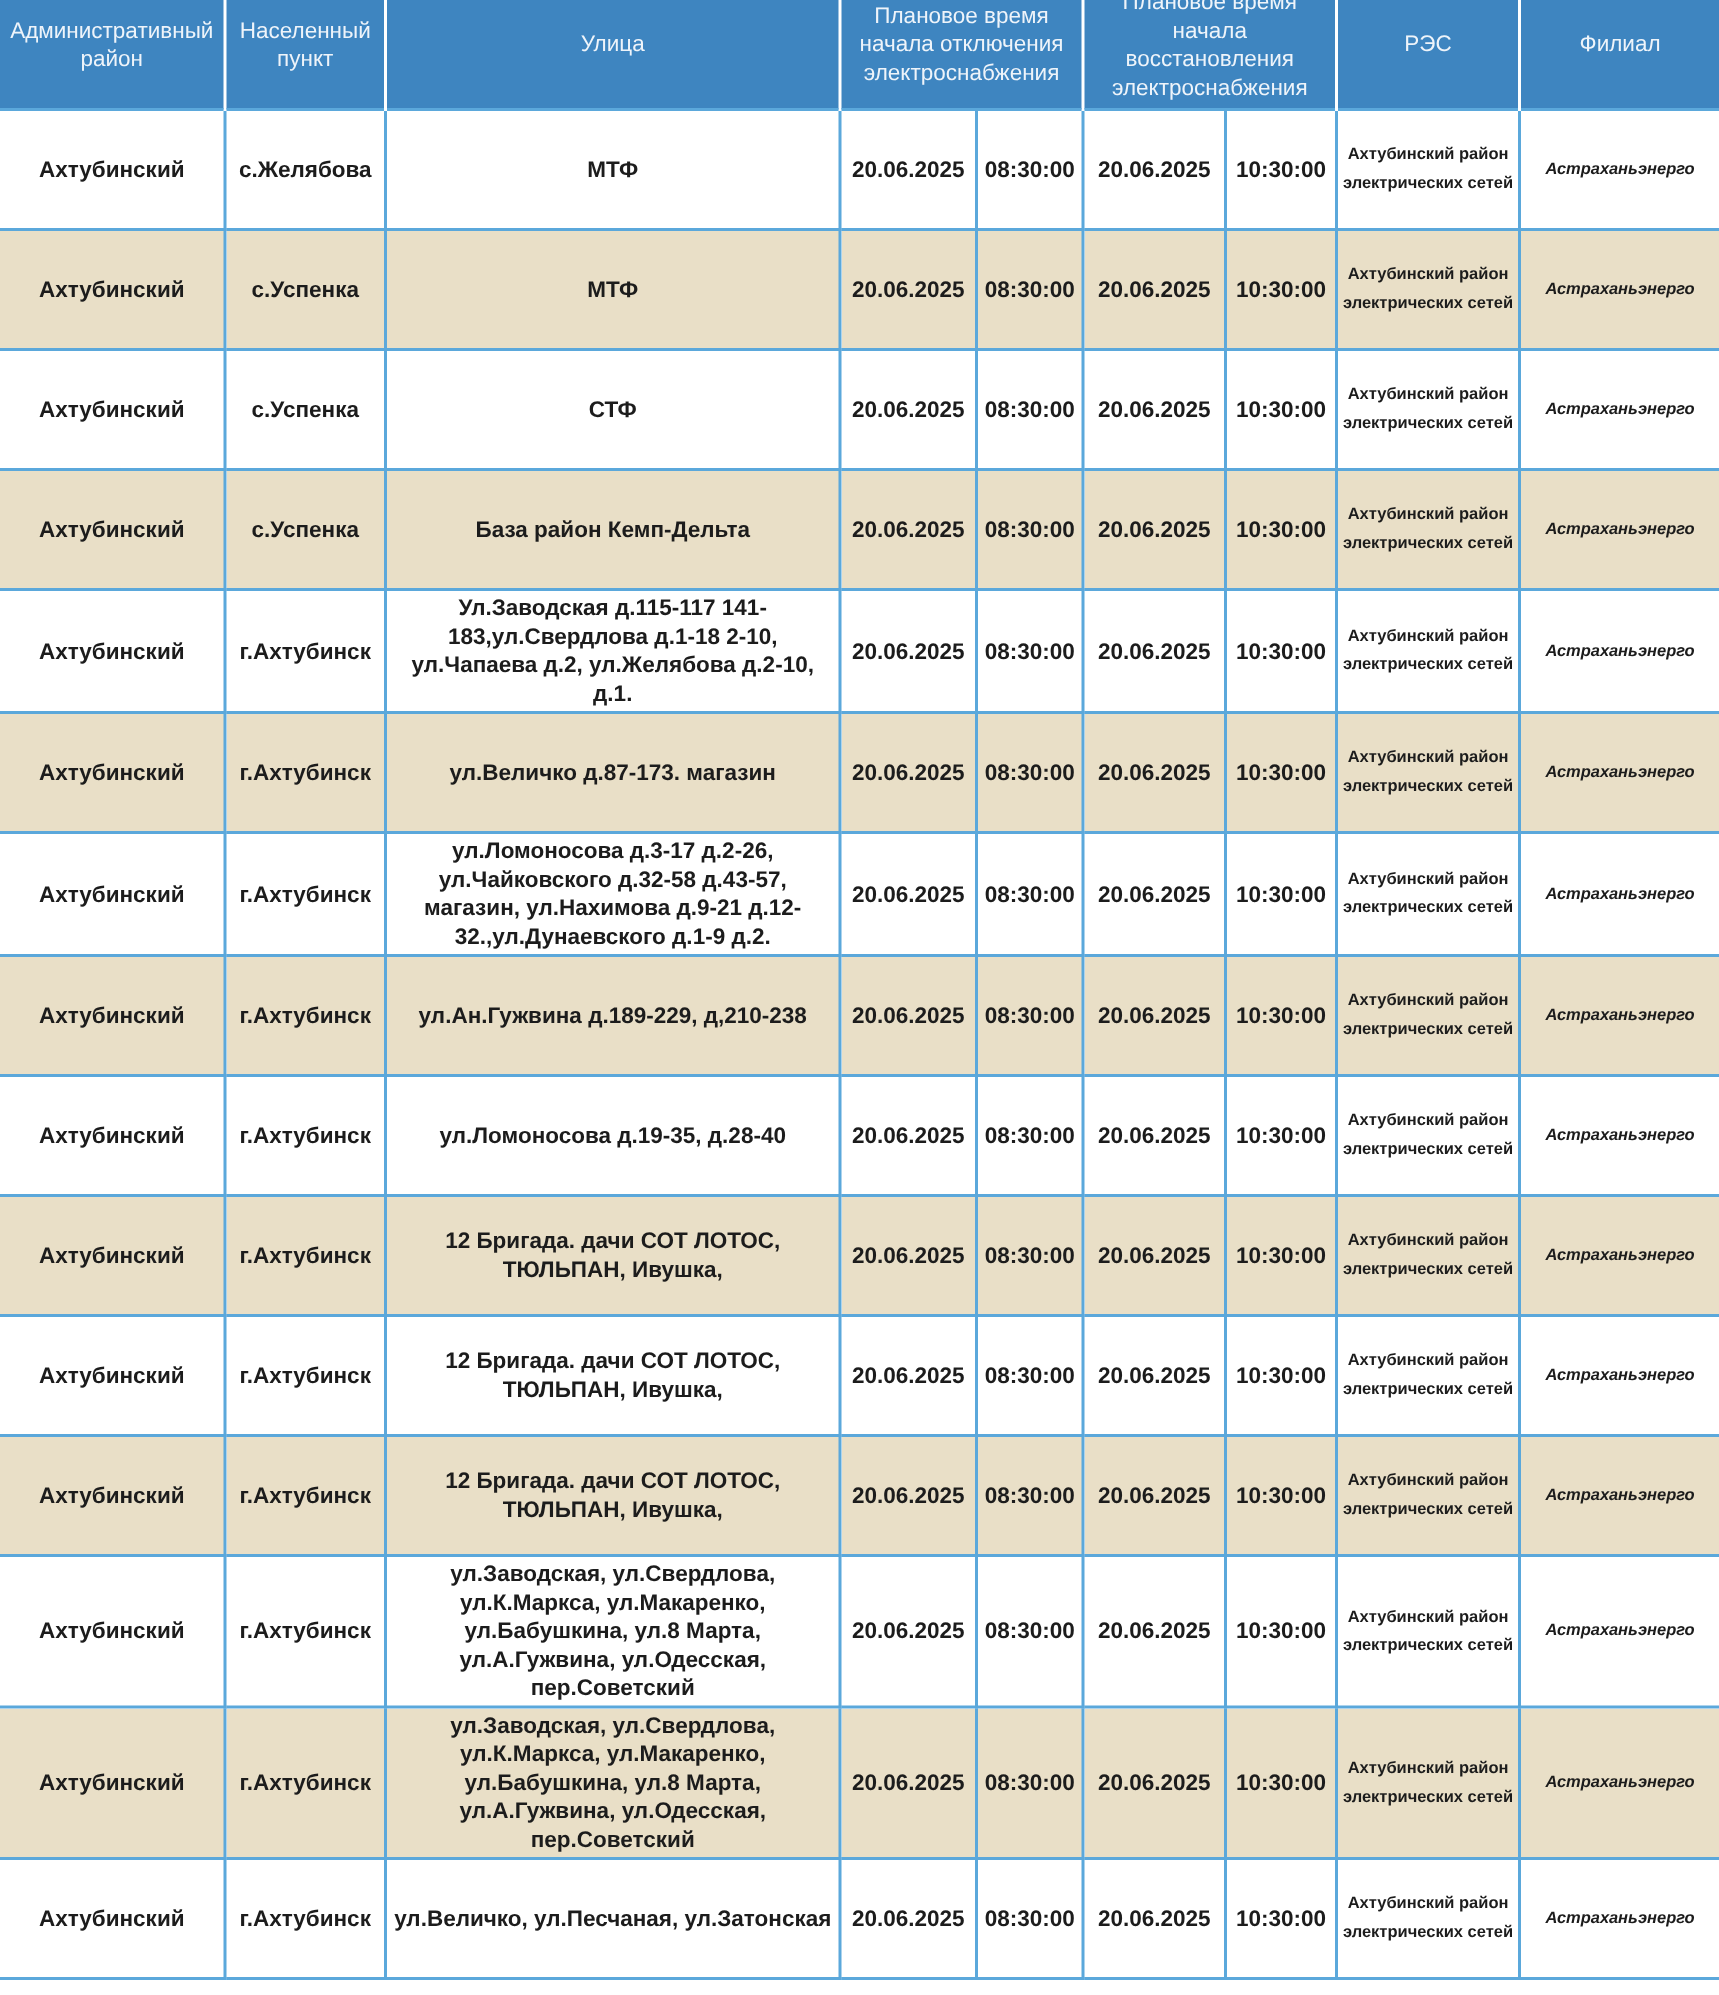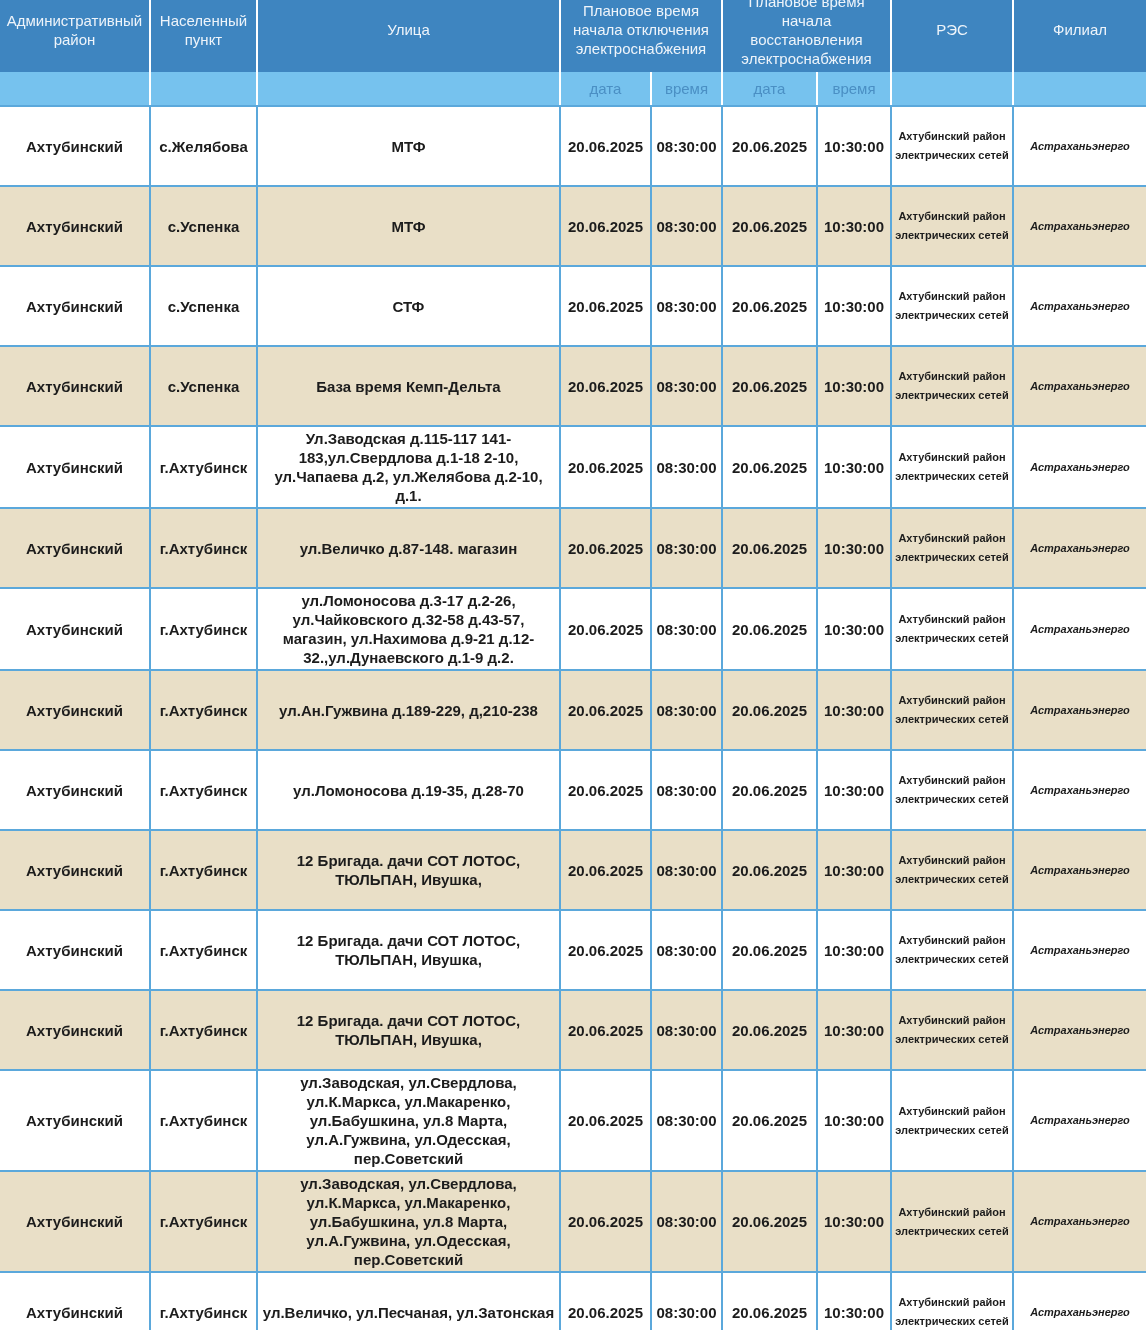--- a/index.html
+++ b/index.html
@@ -63,31 +63,20 @@
       <th colspan="2">Плановое время
 начала отключения
 электроснабжения</th>
       <th colspan="2">Плановое время
 начала
 восстановления
 электроснабжения</th>
       <th>РЭС</th>
       <th>Филиал</th>
     </tr>
-    <tr class="sub">
-      <th></th>
-      <th></th>
-      <th></th>
-      <th>дата</th>
-      <th>время</th>
-      <th>дата</th>
-      <th>время</th>
-      <th></th>
-      <th></th>
-    </tr>
   </thead>
   <tbody>
       <tr>
     <td class="col-district">Ахтубинский</td>
     <td class="col-settlement">с.Желябова</td>
     <td class="col-street">МТФ</td>
     <td class="col-date">20.06.2025</td>
     <td class="col-time">08:30:00</td>
     <td class="col-date">20.06.2025</td>
     <td class="col-time">10:30:00</td>
@@ -112,21 +101,21 @@
     <td class="col-date">20.06.2025</td>
     <td class="col-time">08:30:00</td>
     <td class="col-date">20.06.2025</td>
     <td class="col-time">10:30:00</td>
     <td class="col-res">Ахтубинский район электрических сетей</td>
     <td class="col-branch">Астраханьэнерго</td>
   </tr>
       <tr class="shade">
     <td class="col-district">Ахтубинский</td>
     <td class="col-settlement">с.Успенка</td>
-    <td class="col-street">База время Кемп-Дельта</td>
+    <td class="col-street">База район Кемп-Дельта</td>
     <td class="col-date">20.06.2025</td>
     <td class="col-time">08:30:00</td>
     <td class="col-date">20.06.2025</td>
     <td class="col-time">10:30:00</td>
     <td class="col-res">Ахтубинский район электрических сетей</td>
     <td class="col-branch">Астраханьэнерго</td>
   </tr>
       <tr>
     <td class="col-district">Ахтубинский</td>
     <td class="col-settlement">г.Ахтубинск</td>
@@ -134,21 +123,21 @@
     <td class="col-date">20.06.2025</td>
     <td class="col-time">08:30:00</td>
     <td class="col-date">20.06.2025</td>
     <td class="col-time">10:30:00</td>
     <td class="col-res">Ахтубинский район электрических сетей</td>
     <td class="col-branch">Астраханьэнерго</td>
   </tr>
       <tr class="shade">
     <td class="col-district">Ахтубинский</td>
     <td class="col-settlement">г.Ахтубинск</td>
-    <td class="col-street">ул.Величко д.87-148. магазин</td>
+    <td class="col-street">ул.Величко д.87-173. магазин</td>
     <td class="col-date">20.06.2025</td>
     <td class="col-time">08:30:00</td>
     <td class="col-date">20.06.2025</td>
     <td class="col-time">10:30:00</td>
     <td class="col-res">Ахтубинский район электрических сетей</td>
     <td class="col-branch">Астраханьэнерго</td>
   </tr>
       <tr>
     <td class="col-district">Ахтубинский</td>
     <td class="col-settlement">г.Ахтубинск</td>
@@ -167,21 +156,21 @@
     <td class="col-date">20.06.2025</td>
     <td class="col-time">08:30:00</td>
     <td class="col-date">20.06.2025</td>
     <td class="col-time">10:30:00</td>
     <td class="col-res">Ахтубинский район электрических сетей</td>
     <td class="col-branch">Астраханьэнерго</td>
   </tr>
       <tr>
     <td class="col-district">Ахтубинский</td>
     <td class="col-settlement">г.Ахтубинск</td>
-    <td class="col-street">ул.Ломоносова д.19-35, д.28-70</td>
+    <td class="col-street">ул.Ломоносова д.19-35, д.28-40</td>
     <td class="col-date">20.06.2025</td>
     <td class="col-time">08:30:00</td>
     <td class="col-date">20.06.2025</td>
     <td class="col-time">10:30:00</td>
     <td class="col-res">Ахтубинский район электрических сетей</td>
     <td class="col-branch">Астраханьэнерго</td>
   </tr>
       <tr class="shade">
     <td class="col-district">Ахтубинский</td>
     <td class="col-settlement">г.Ахтубинск</td>

